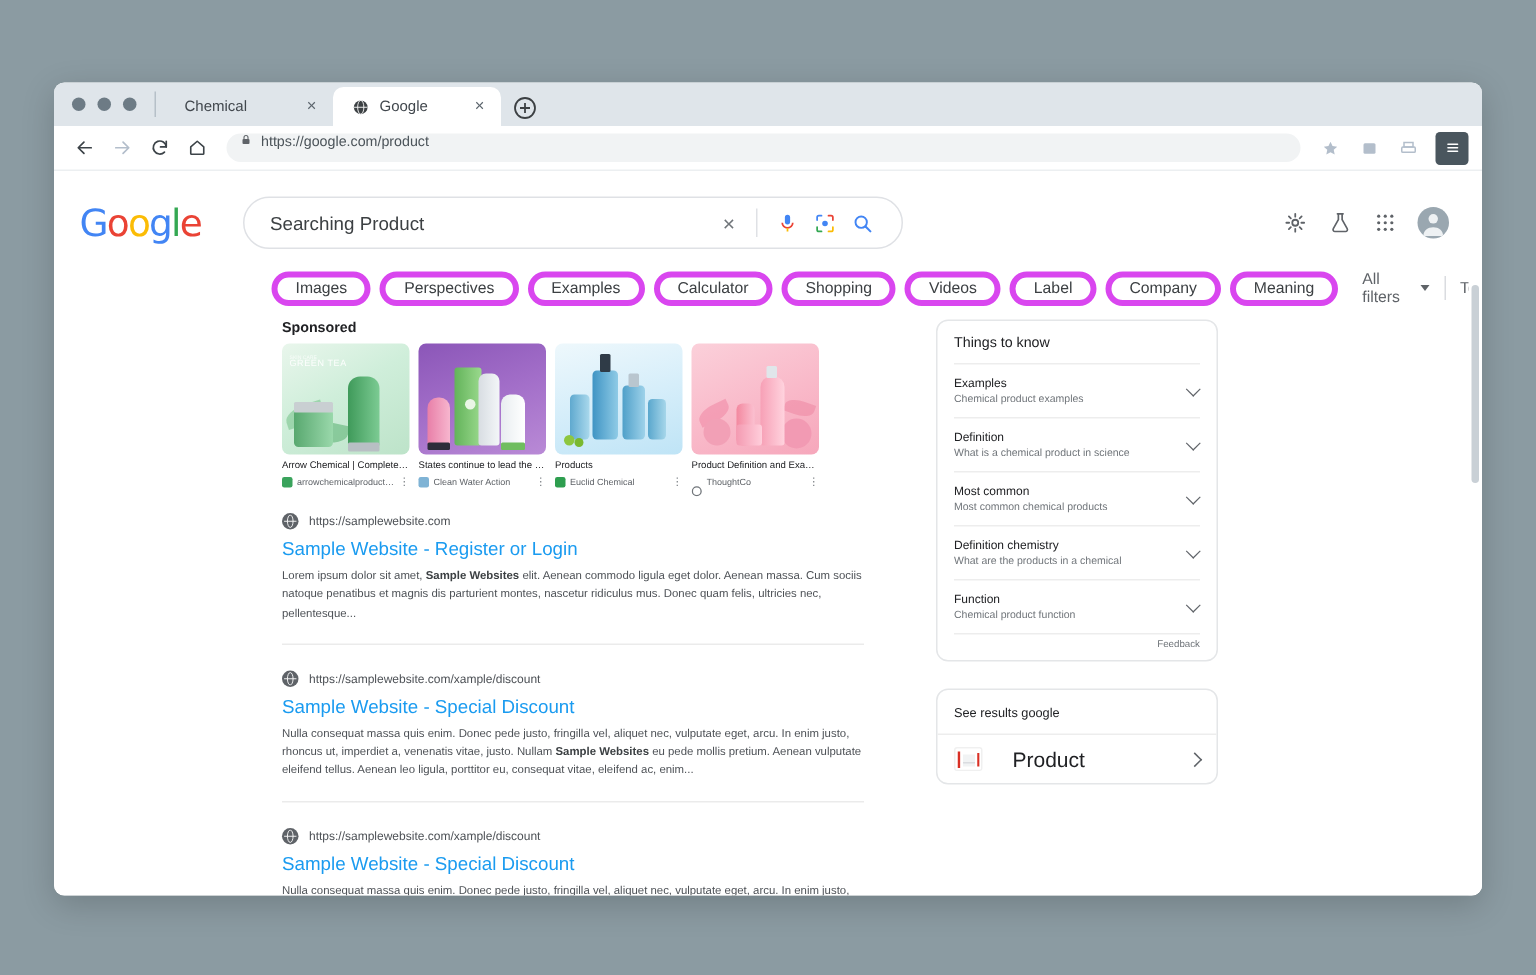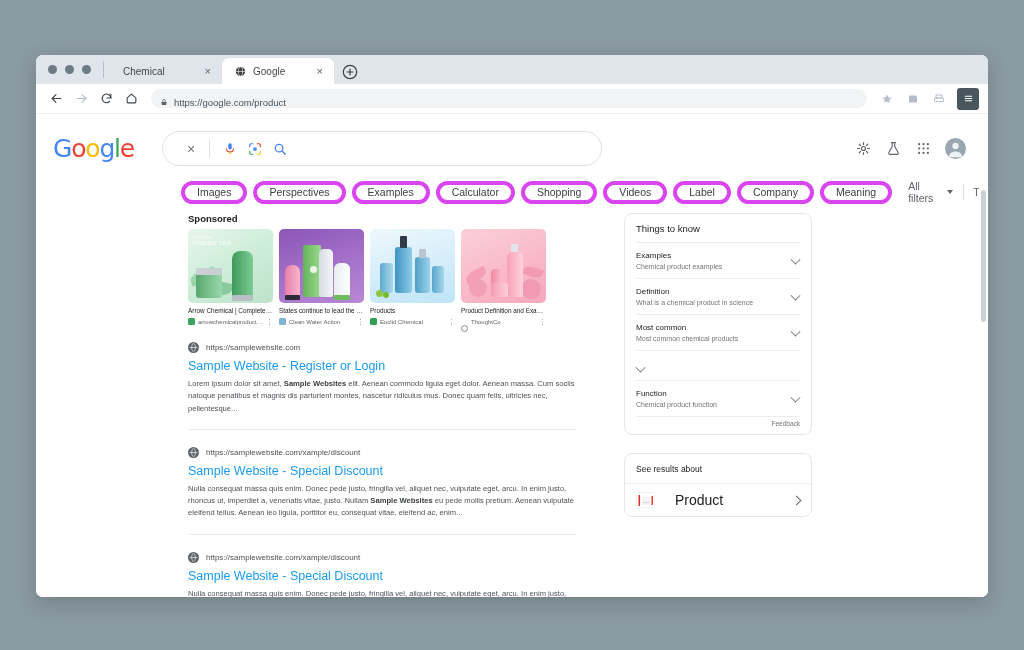--- a/index.html
+++ b/index.html
@@ -66,21 +66,21 @@
     width: 24px; height: 24px;
     display: flex; align-items: center; justify-content: center;
     color: #3c4348;
   }
   .tb-icon.dim { color: #b3becb; }
   .omnibox {
     flex: 1;
     height: 19px;
     background: #f1f3f4;
     border-radius: 10px;
-    display: flex; align-items: flex-end;
+    display: flex; align-items: flex-start;
     gap: 6px;
     padding: 0 9px;
     margin: 0 7px;
     font-size: 9.5px;
     color: #4b5359;
   }
   .omnibox .lock { font-size: 8px; color: #5f6368; }
   .tb-right { display: flex; align-items: center; gap: 2px; }
   .tb-menu {
     width: 22px; height: 22px; border-radius: 3px;
@@ -329,20 +329,21 @@
   </div>
 
   <div class="page">
 
     <div class="g-header">
       <div class="g-logo">
         <span>G</span><span>o</span><span>o</span><span>g</span><span>l</span><span>e</span>
       </div>
 
       <div class="searchbox">
+        <input type="text" value="Searching Product" placeholder="Search Google or type a URL" style="">
         <span class="sb-clear">×</span>
         <span class="sb-divider"></span>
         <span class="sb-icon">
           <svg width="14" height="14" viewBox="0 0 24 24">
             <rect x="9" y="2" width="6" height="11" rx="3" fill="#4285F4"></rect>
             <path d="M6 11a6 6 0 0 0 12 0" fill="none" stroke="#EA4335" stroke-width="2"></path>
             <line x1="12" y1="17" x2="12" y2="21" stroke="#FBBC05" stroke-width="2"></line>
           </svg>
         </span>
         <span class="sb-icon">
@@ -583,36 +584,40 @@
 
           <div class="ttk-item">
             <div class="ttk-text">
               <div class="ttk-q">Most common</div>
               <div class="ttk-a">Most common chemical products</div>
             </div>
             <span class="chev"></span>
           </div>
 
           <div class="ttk-item">
+            <div class="ttk-text">
+              <div class="ttk-q">Definition chemistry</div>
+              <div class="ttk-a">What are the products in a chemical</div>
+            </div>
             <span class="chev"></span>
           </div>
 
           <div class="ttk-item">
             <div class="ttk-text">
               <div class="ttk-q">Function</div>
               <div class="ttk-a">Chemical product function</div>
             </div>
             <span class="chev"></span>
           </div>
 
           <div class="feedback">Feedback</div>
         </div>
 
         <div class="results-card">
-          <div class="rc-head">See results about</div>
+          <div class="rc-head">See results google</div>
           <div class="rc-row">
             <span class="rc-thumb">
               <svg width="19" height="16" viewBox="0 0 19 16">
                 <rect x="0" y="0" width="19" height="16" fill="#ffffff"></rect>
                 <rect x="1.5" y="2" width="1.6" height="11" fill="#d93025"></rect>
                 <rect x="5" y="4" width="8" height="8" fill="#f1f3f4"></rect>
                 <rect x="14.5" y="3" width="1.4" height="9" fill="#d93025"></rect>
                 <rect x="5" y="9" width="8" height="1" fill="#dadce0"></rect>
               </svg>
             </span>

